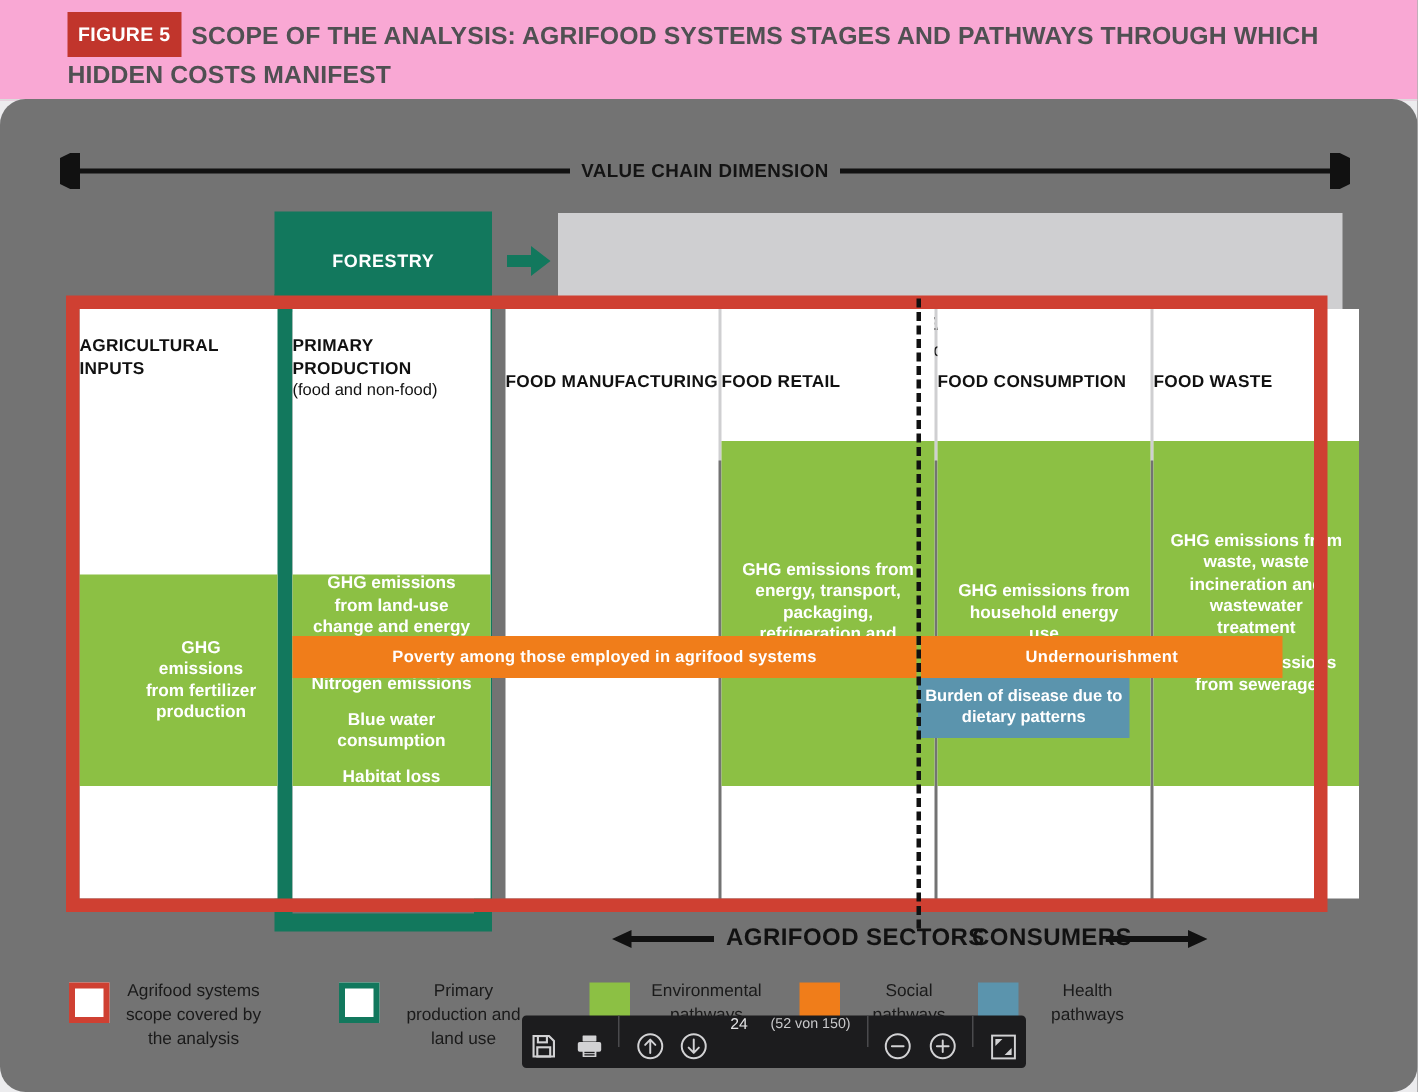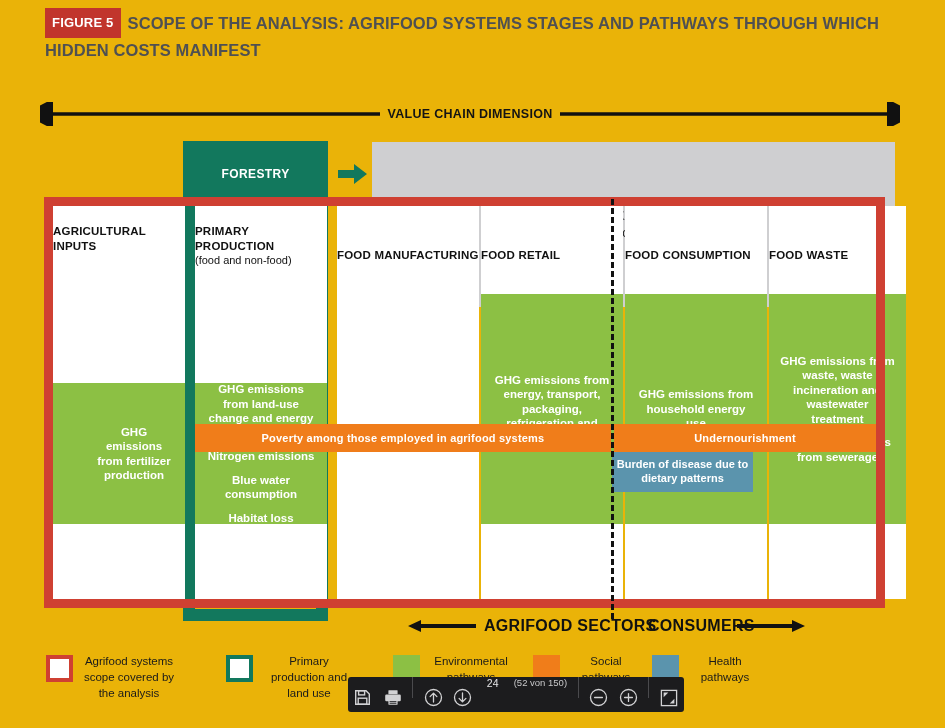--- a/index.html
+++ b/index.html
@@ -8,21 +8,21 @@
     background:#ececee;
     font-family:"Liberation Sans", sans-serif;
     color:#1a1a1a;
     overflow:hidden;
     position:relative;
   }
 
   
   #header{
     position:absolute;left:0;top:0;width:945px;height:66px;
-    background:#eab308;
+    background:#f9a8d4;
     border-bottom:1px solid #dcdcdd;
   }
   #fig-badge{
     display:inline-block;
     background:#c1352c;
     color:#ffffff;
     font-weight:bold;
     font-size:13px;
     letter-spacing:.2px;
     padding:2px 7px 3px 7px;
@@ -32,21 +32,22 @@
   #fig-title{
     position:absolute;left:45px;top:8px;width:870px;
     font-size:16.5px;font-weight:bold;color:#4f5052;
     line-height:25px;letter-spacing:.1px;
     text-transform:uppercase;
   }
 
   
   #canvas{
     position:absolute;left:0;top:66px;width:945px;height:662px;
-    background:#eab308;
+    background:#737373;
+    border-radius:17px;
   }
 
   
   #vcd{position:absolute;left:40px;top:36px;width:860px;height:24px;}
   #vcd .lbl{
     position:absolute;left:0;top:0;width:860px;text-align:center;
     font-size:12.5px;font-weight:bold;letter-spacing:.3px;color:#141414;
     line-height:24px;
   }
   #vcd svg{position:absolute;left:0;top:0;}
@@ -283,21 +284,21 @@
       <div class="envbox" style="top:88px;height:230px;">
         <p>GHG emissions from waste, waste incineration and wastewater treatment</p>
         <p>Nitrogen emissions from sewerage</p>
       </div>
     </div>
   </div>
 
   <div id="health">Burden of disease due to dietary patterns</div>
 
   <div class="social" style="left:195px;width:416px;">Poverty among those employed in agrifood systems</div>
-  <div class="social" style="left:614px;width:262px;">Undernourishment</div>
+  <div class="social" style="left:614px;width:241px;">Undernourishment</div>
 
   <div id="red-frame"></div>
 
   <div id="dashline"></div>
 
   <div id="bottombar">
     <svg width="68" height="14" style="left:8px;" viewBox="0 0 68 14">
       <path d="M0,7 L13,1 L13,5 L68,5 L68,9 L13,9 L13,13 Z" fill="#111"></path>
     </svg>
     <div class="t" style="left:84px;">AGRIFOOD SECTORS</div>

